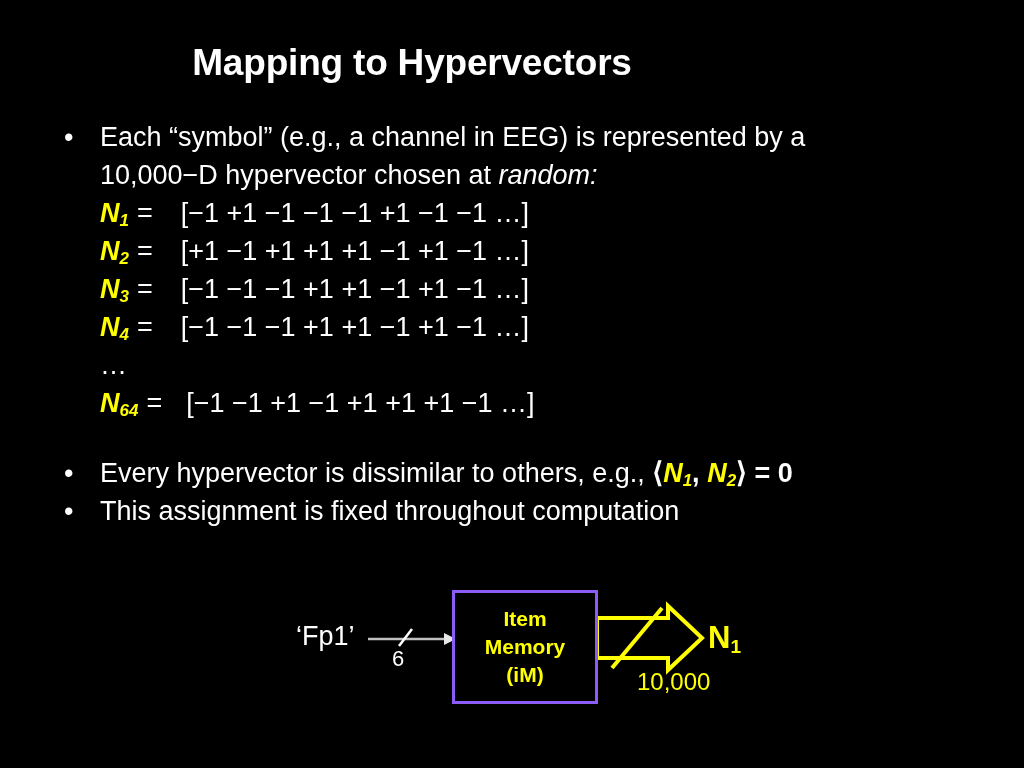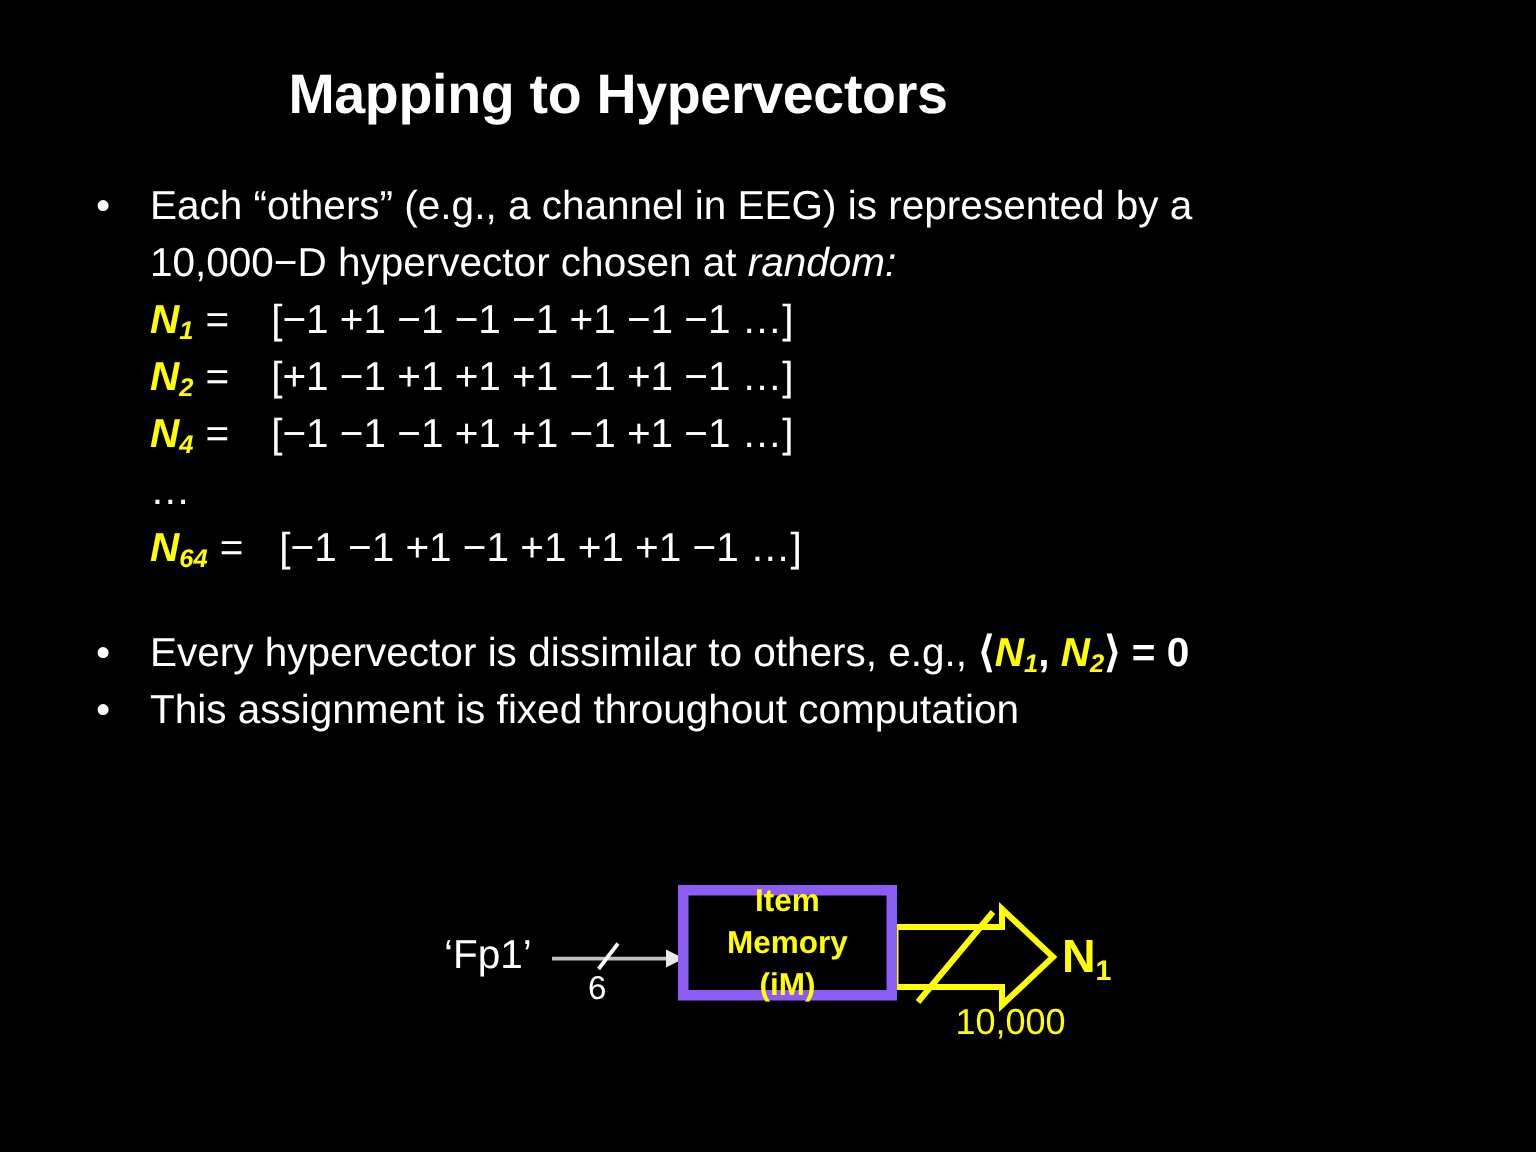--- a/index.html
+++ b/index.html
@@ -148,22 +148,22 @@
     left: 392px;
     top: 646px;
     font-size: 22px;
     color: #ffffff;
   }
   .im-box {
     position: absolute;
     left: 452px;
     top: 590px;
     width: 146px;
-    height: 77px;
-    border: 7px solid #8b5cf6;
+    height: 114px;
+    border: 3px solid #8b5cf6;
     box-sizing: border-box;
     background: #000000;
     display: flex;
     flex-direction: column;
     align-items: center;
     justify-content: center;
   }
   .im-box span {
     color: #ffff00;
     font-weight: bold;
@@ -197,35 +197,38 @@
 <body>
 
 <div class="slide">
 
   <div class="title">Mapping to Hypervectors</div>
 
   <div class="body-block">
 
     <div class="line bullet-line">
       <span class="bullet-dot">•</span>
-      <span>Each “others” (e.g., a channel in EEG) is represented by a</span>
+      <span>Each “symbol” (e.g., a channel in EEG) is represented by a</span>
     </div>
 
     <div class="line cont-line">
       <span>10,000−D hypervector chosen at </span><span class="italic">random:</span>
     </div>
 
     <div class="vec-row">
       <span class="nlabel"><span>N</span><sub>1</sub></span><span class="eq">=</span><span class="spacer-1"></span><span class="vecvals">[−1 +1 −1 −1 −1 +1 −1 −1 …]</span>
     </div>
 
     <div class="vec-row">
       <span class="nlabel"><span>N</span><sub>2</sub></span><span class="eq">=</span><span class="spacer-1"></span><span class="vecvals">[+1 −1 +1 +1 +1 −1 +1 −1 …]</span>
     </div>
 
+    <div class="vec-row">
+      <span class="nlabel"><span>N</span><sub>3</sub></span><span class="eq">=</span><span class="spacer-1"></span><span class="vecvals">[−1 −1 −1 +1 +1 −1 +1 −1 …]</span>
+    </div>
 
     <div class="vec-row">
       <span class="nlabel"><span>N</span><sub>4</sub></span><span class="eq">=</span><span class="spacer-1"></span><span class="vecvals">[−1 −1 −1 +1 +1 −1 +1 −1 …]</span>
     </div>
 
     <div class="dots-line">…</div>
 
     <div class="vec-row">
       <span class="nlabel"><span>N</span><sub>64</sub></span><span class="eq">=</span><span class="spacer-64"></span><span class="vecvals">[−1 −1 +1 −1 +1 +1 +1 −1 …]</span>
     </div>

